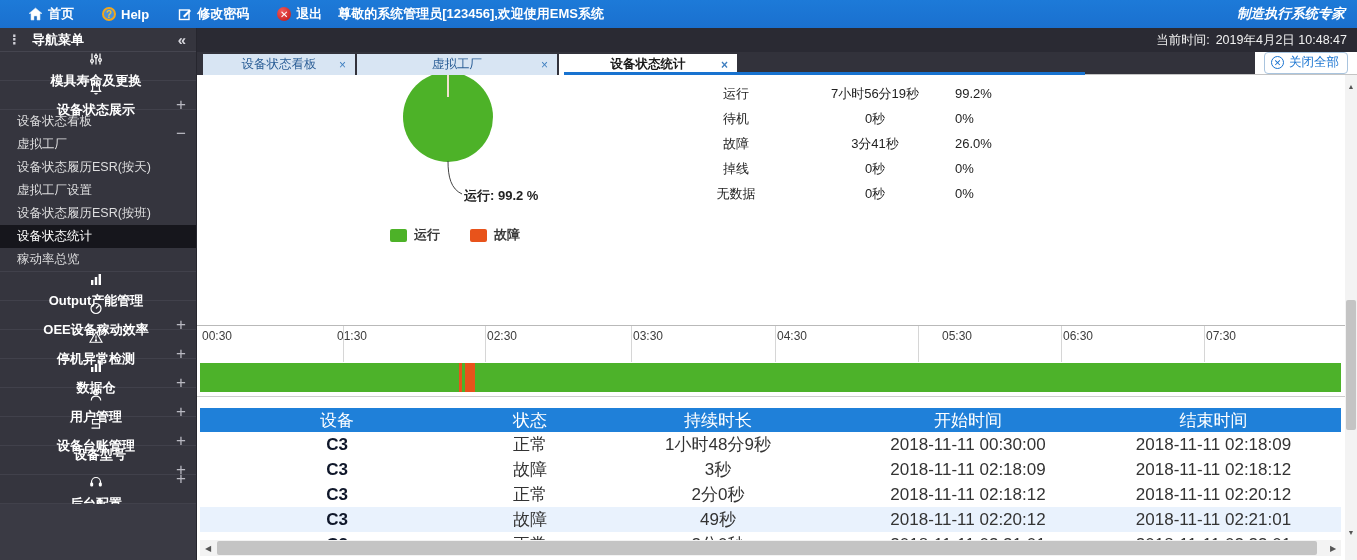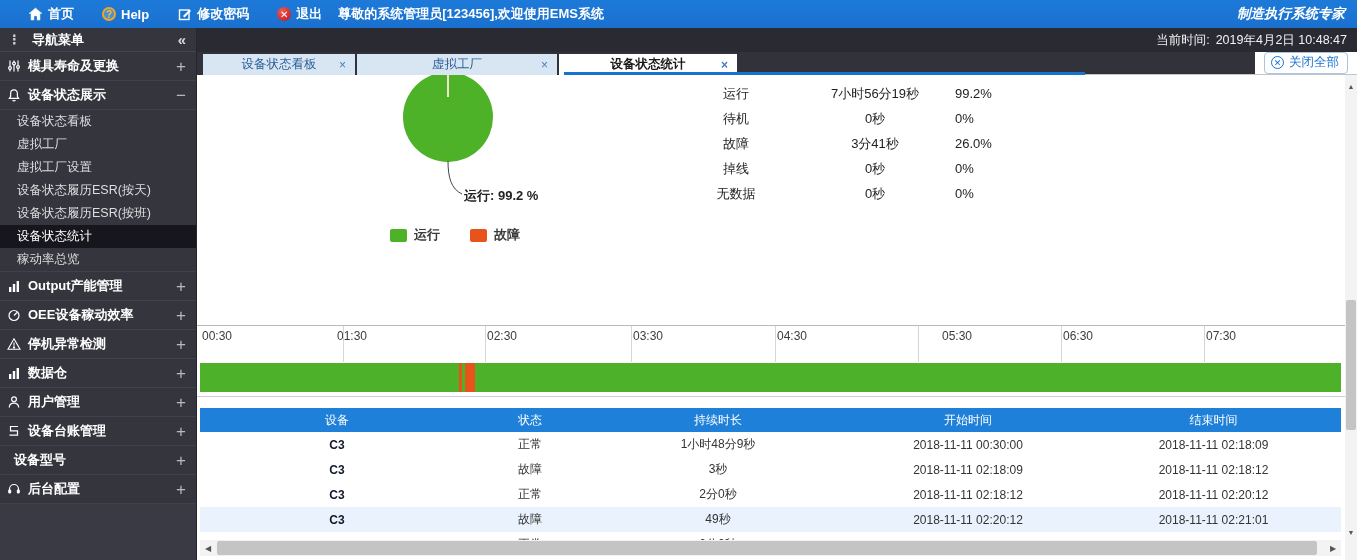--- a/index.html
+++ b/index.html
@@ -22,21 +22,21 @@
     color:#fff; font-size:10px; font-weight:bold; display:inline-flex; align-items:center; justify-content:center; }
 
   
   .sidebar { position:absolute; left:0; top:28px; width:197px; height:532px; background:#35353e;
     color:#fff; border-right:1px solid #26262e; }
   .sb-head { height:24px; display:flex; align-items:center; gap:10px; padding:0 10px 0 8px;
     font-size:13px; font-weight:bold; border-bottom:1px solid #45454f; }
   .sb-dots { color:#cfcfd6; font-size:13px; letter-spacing:1px; }
   .sb-collapse { margin-left:auto; color:#d6d6dc; font-size:15px; cursor:pointer; }
   .sb-group { height:29px; display:flex; align-items:center; gap:6px; padding:0 10px 0 6px;
-    font-size:13px; font-weight:bold; border-bottom:1px solid #41414b; cursor:pointer; }
+    font-size:13px; font-weight:bold; border-bottom:1px solid #41414b; cursor:pointer;flex-direction:column; }
   .sb-group .glabel { white-space:nowrap; }
   .sb-toggle { margin-left:auto; color:#b9b9c2; font-size:17px; font-weight:normal; line-height:1; }
   .gicon { width:16px; display:inline-flex; justify-content:center; flex:none; }
   .sb-sub { border-bottom:1px solid #41414b; }
   .sb-sub-item { height:23px; line-height:23px; padding-left:17px; font-size:12.5px; color:#dededf;
     cursor:pointer; white-space:nowrap; }
   .sb-sub-item.sel { background:#16161c; color:#fff; }
   .sb-bottom { position:absolute; left:0; bottom:0; width:100%; height:56px; background:#3a3a44; }
   .noicon { padding-left:14px; }
 
@@ -79,21 +79,21 @@
   .sc3 { width:114px; text-align:left; }
 
   .tl-topline { position:absolute; left:0; top:250px; width:1148px; height:1px; background:#b9b9b9; }
   .tl-tick { position:absolute; top:254px; font-size:12px; color:#3c3c3c; }
   .tl-grid { position:absolute; top:251px; width:1px; height:36px; background:#d6d6d6; }
   .tl-bar { position:absolute; left:3px; top:288px; width:1141px; height:29px; background:#4db22a; }
   .tl-red { position:absolute; top:0; height:29px; background:#e8531b; }
   .tl-botline { position:absolute; left:0; top:321px; width:1148px; height:1px; background:#cccccc; }
 
   .htable { position:absolute; left:3px; top:333px; width:1141px; }
-  .hrow { display:flex; height:25px; align-items:center; font-size:12px; color:#333; background:#fff; }
+  .hrow { display:flex; height:25px; align-items:center; font-size:17px; color:#333; background:#fff; }
   .hrow.hhead { height:24px; background:#1f80d9; color:#fff; }
   .hrow.selrow { background:#e9f2fd; }
   .hc { text-align:center; white-space:nowrap; overflow:visible; }
   .c1 { width:274px; } .c2 { width:112px; } .c3 { width:264px; } .c4 { width:236px; } .c5 { width:255px; }
   .devlink { color:#0f172a; font-weight:bold; cursor:pointer; }
 
   .hscroll { position:absolute; left:3px; top:465px; width:1141px; height:16px; background:#f3f3f3; }
   .hs-btn { position:absolute; top:0; width:16px; height:16px; color:#555; font-size:8px;
     display:flex; align-items:center; justify-content:center; cursor:pointer; }
   .hs-thumb { position:absolute; left:17px; top:1px; width:1100px; height:14px; background:#c4c4c4;
@@ -172,22 +172,22 @@
             <path d="M5.7 12 A1.4 1.4 0 0 0 8.3 12"></path>
           </svg>
       </span>
       <span class="glabel">设备状态展示</span>
       <span class="sb-toggle">−</span>
     </div>
 
     <div class="sb-sub">
       <div class="sb-sub-item">设备状态看板</div>
       <div class="sb-sub-item">虚拟工厂</div>
+      <div class="sb-sub-item">设备状态履历ESR(按天)</div>
       <div class="sb-sub-item">虚拟工厂设置</div>
-      <div class="sb-sub-item">设备状态履历ESR(按天)</div>
       <div class="sb-sub-item">设备状态履历ESR(按班)</div>
       <div class="sb-sub-item sel">设备状态统计</div>
       <div class="sb-sub-item">稼动率总览</div>
     </div>
 
     <div class="sb-group">
       <span class="gicon">
         <svg width="14" height="14" viewBox="0 0 14 14" fill="#fff">
             <rect x="2" y="8" width="2.4" height="5"></rect>
             <rect x="5.8" y="5" width="2.4" height="8"></rect>

